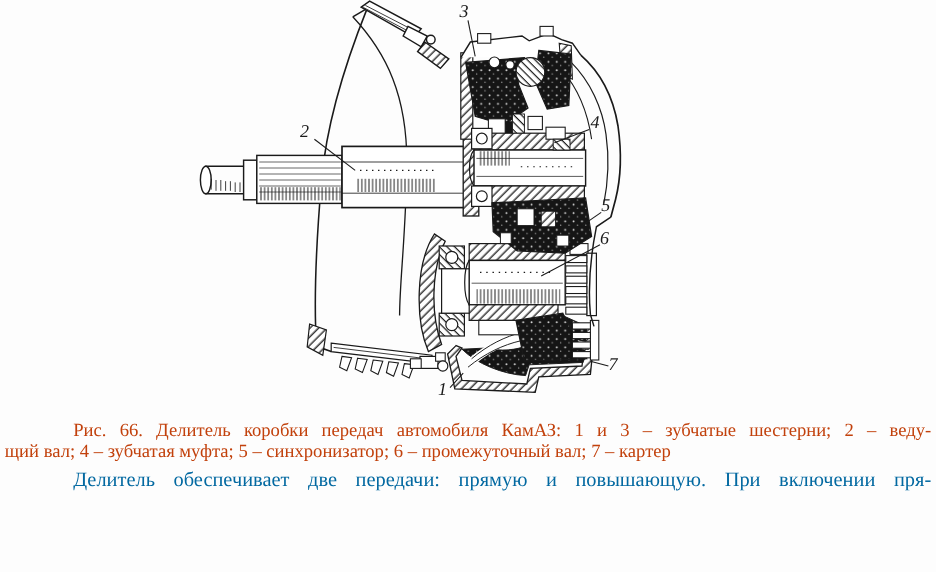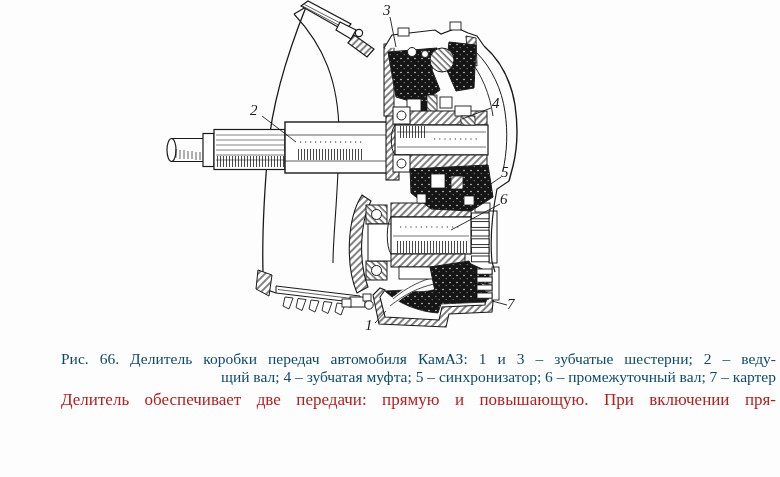--- a/index.html
+++ b/index.html
@@ -16,27 +16,27 @@
   .callout{
     position:absolute;
     font-style:italic;
     font-size:15px;
     line-height:15px;
     color:#1a1a1a;
     font-family:"Liberation Serif", serif;
   }
   .caption{
     position:absolute;left:4px;top:350px;width:772px;
-    font-size:15.5px;line-height:17.5px;color:#0c4a6e;
+    font-size:15.5px;line-height:17.5px;color:#c2410c;
   }
   .cap-line1{text-indent:57px;text-align:justify;text-align-last:justify;}
-  .cap-line2{text-align:right;}
+  .cap-line2{text-align:left;}
   .bodytext{
     position:absolute;left:4px;top:389px;width:772px;
-    font-size:17px;line-height:22.5px;color:#b91c1c;
+    font-size:17px;line-height:22.5px;color:#0369a1;
   }
   .body-line{text-align:justify;text-align-last:justify;}
   .body-line1{text-indent:57px;}
 </style>
 </head>
 <body>
 
 <div class="figure">
   <svg width="780" height="345" viewBox="0 0 780 345">
     <defs>

